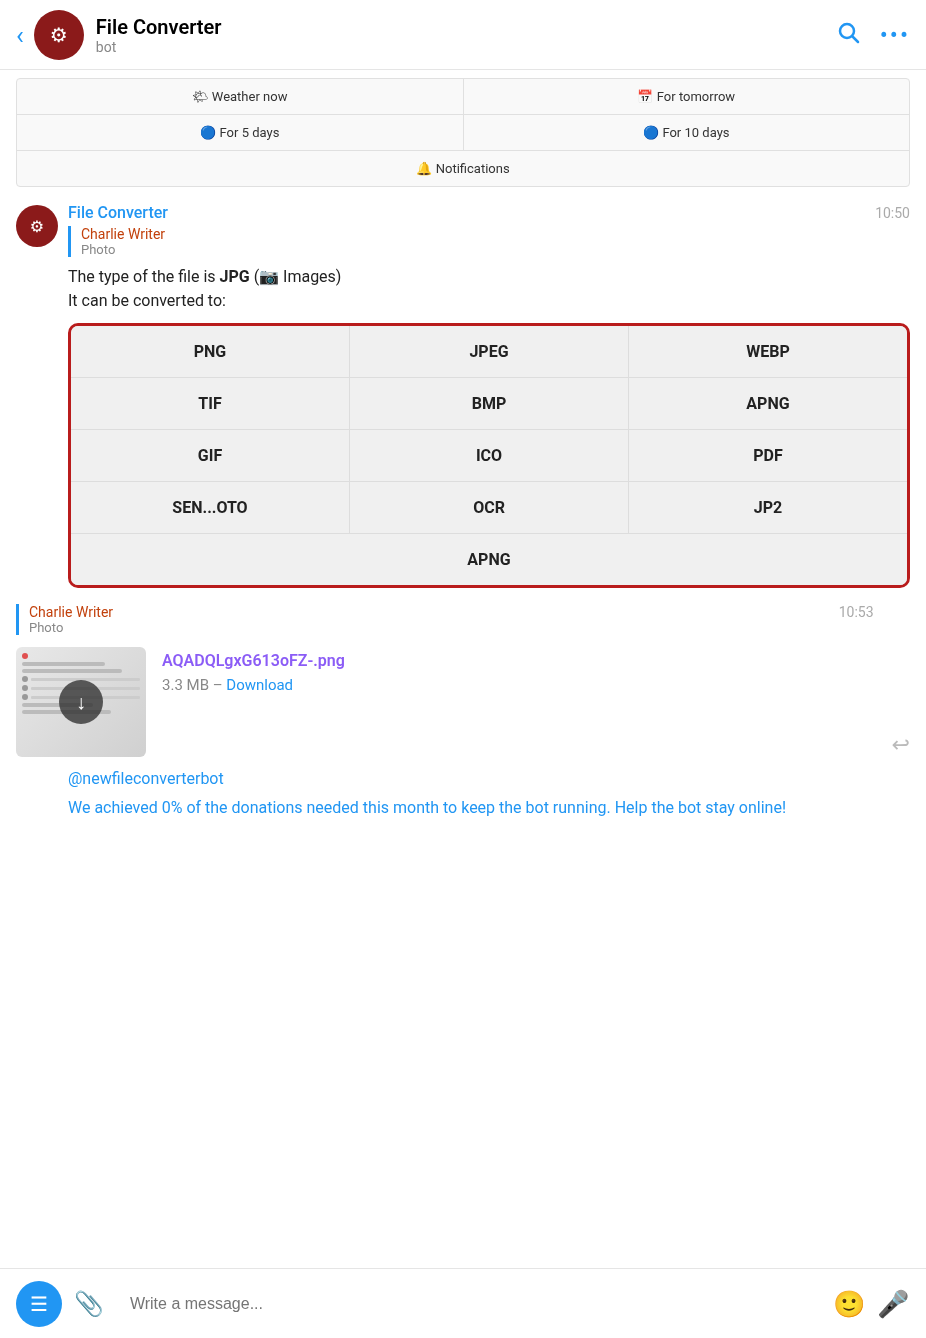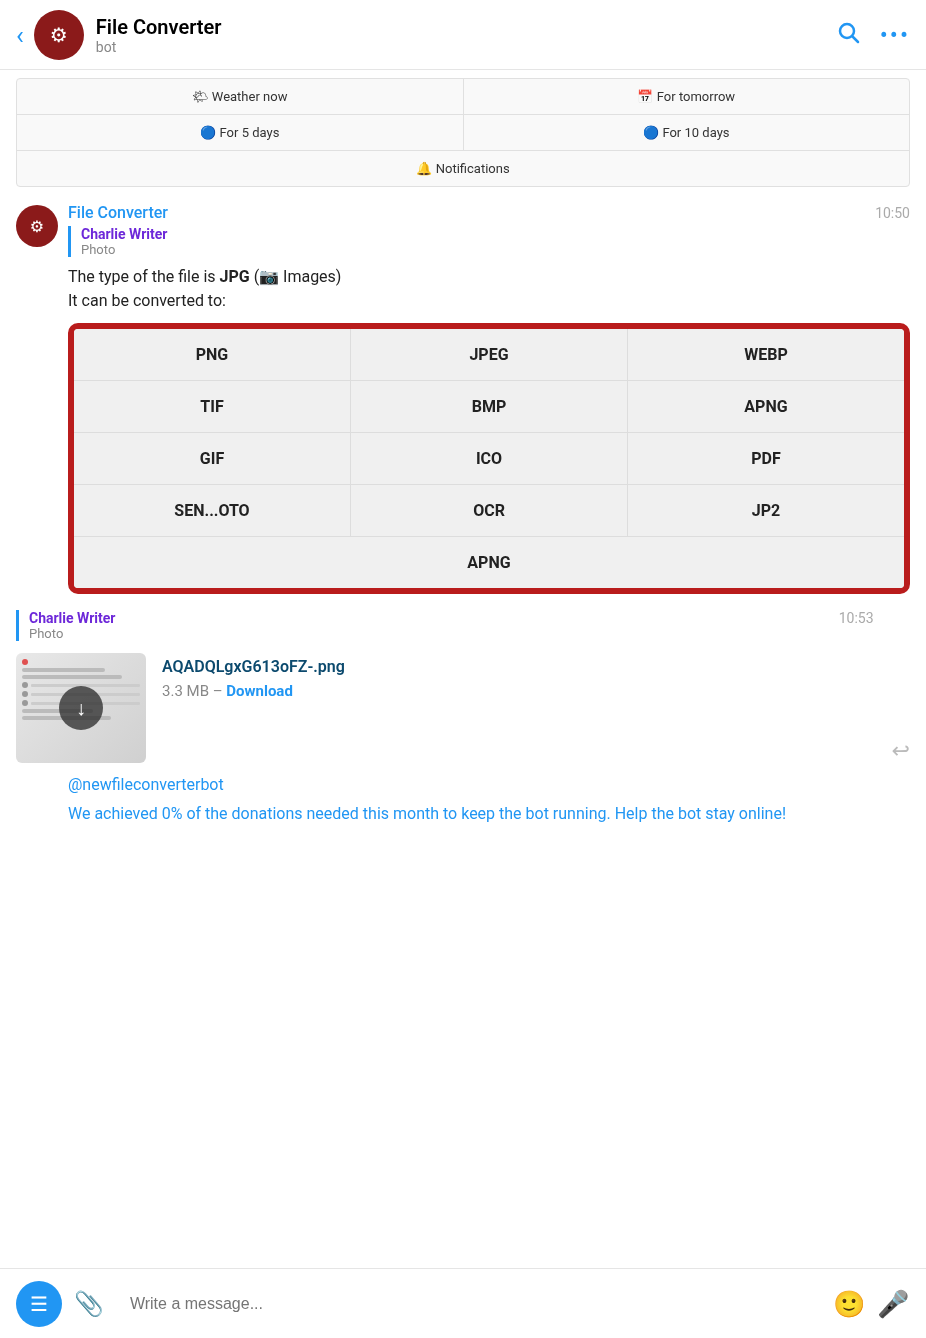--- a/index.html
+++ b/index.html
@@ -138,40 +138,40 @@
       font-size: 14px;
     }
 
     
     .forwarded-msg {
       border-left: 3px solid #2196F3;
       padding-left: 10px;
       margin-bottom: 8px;
     }
     .forwarded-sender {
-      color: #6d28d9;
+      color: #c2410c;
       font-size: 14px;
-      font-weight: 700;
+      font-weight: 400;
     }
     .forwarded-type {
       color: #888;
       font-size: 13px;
     }
 
     .message-text {
       font-size: 16px;
       color: #222;
       line-height: 1.5;
     }
     .message-text strong { font-weight: 700; }
 
     
     .format-grid {
       margin-top: 10px;
-      border: 6px solid #b91c1c;
+      border: 3px solid #b91c1c;
       border-radius: 10px;
       overflow: hidden;
       background: #f0f0f0;
     }
     .format-row {
       display: flex;
       border-bottom: 1px solid #ddd;
     }
     .format-row:last-child { border-bottom: none; }
     .format-btn {
@@ -255,30 +255,30 @@
     }
     .download-arrow {
       color: white;
       font-size: 20px;
     }
 
     .file-info { flex: 1; padding-top: 4px; }
     .file-name {
       font-size: 16px;
       font-weight: 600;
-      color: #0c4a6e;
+      color: #8b5cf6;
       margin-bottom: 6px;
     }
     .file-size {
       font-size: 15px;
       color: #888;
     }
     .file-download-link {
       color: #2196F3;
-      font-weight: 700;
+      font-weight: 400;
     }
 
     .forward-arrow {
       color: #bbb;
       font-size: 22px;
       margin-left: 8px;
       margin-top: 4px;
       align-self: flex-end;
     }
 

